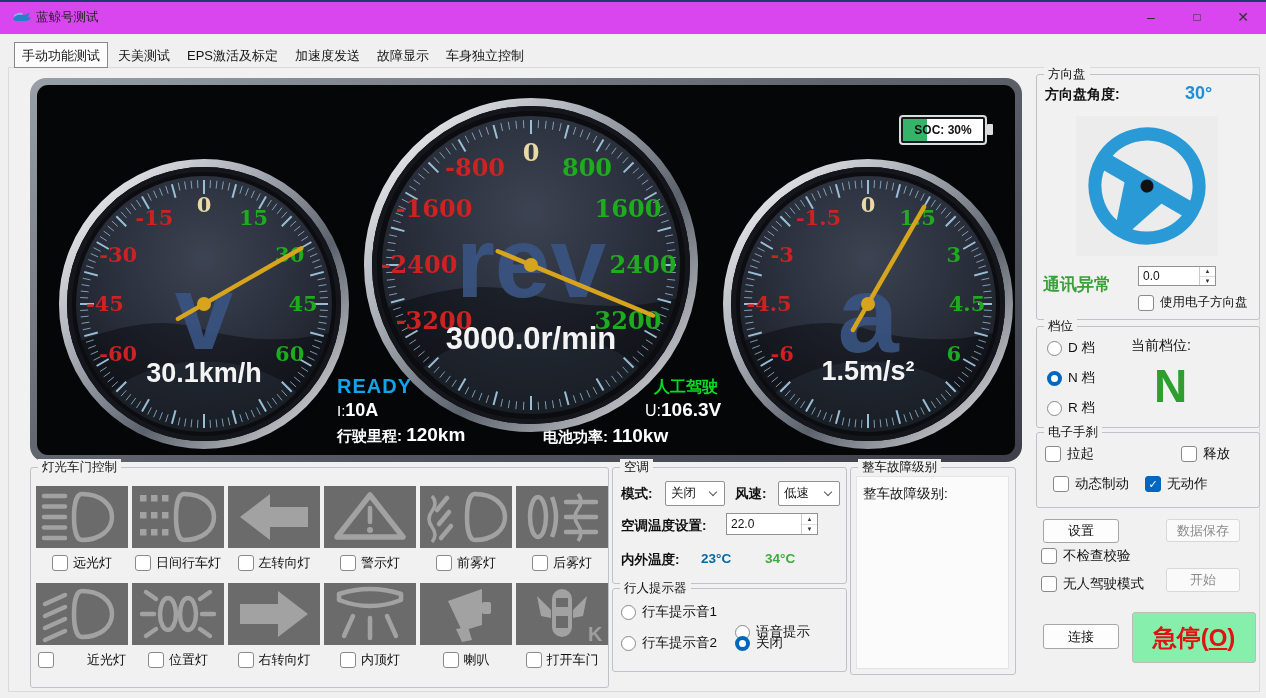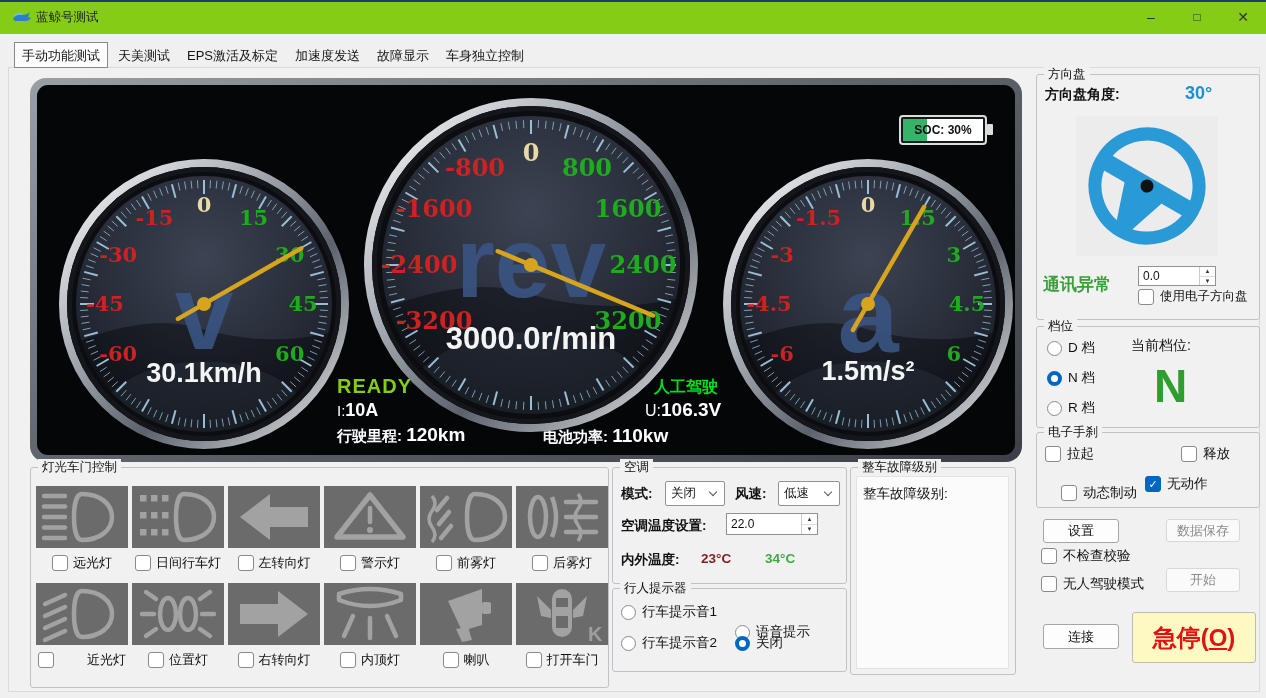--- a/index.html
+++ b/index.html
@@ -1,20 +1,20 @@
 <!DOCTYPE html>
 <html><head>
 <meta charset="utf-8">
 <style>
   html,body{margin:0;padding:0}
   body{width:1266px;height:698px;position:relative;overflow:hidden;
        background:#f0f0f0;font-family:"Liberation Sans",sans-serif;color:#111}
   .topline{position:absolute;left:0;top:0;width:1266px;height:2px;background:#1d3c6e;z-index:60}
   
-  .titlebar{position:absolute;left:0;top:0;width:1266px;height:34px;background:#84cc16;z-index:5}
+  .titlebar{position:absolute;left:0;top:0;width:1266px;height:34px;background:#d946ef;z-index:5}
   .apptitle{position:absolute;left:36px;top:0;line-height:34px;font-size:12.5px;color:#222}
   .appicon{position:absolute;left:12px;top:9px;width:20px;height:16px}
   .winbtn{position:absolute;top:2px;width:46px;height:31px;text-align:center;line-height:31px;font-size:14px;color:#333}
   
   .tabstrip{position:absolute;left:14px;top:44px;height:24px;display:flex;gap:3px;z-index:4}
   .tab{padding:3px 7px;font-size:13px;color:#151515;white-space:nowrap}
   .tab.active{background:#fcfcfc;border:1px solid #888;margin-top:-2px;padding:4px 7px}
   .pageborder{position:absolute;left:8px;top:67px;width:1250px;height:623px;border:1px solid #dadada;background:#f1f1f1;z-index:0}
   
   .dash{position:absolute;left:30px;top:78px;width:992px;height:384px;border-radius:16px;z-index:1;
@@ -35,21 +35,21 @@
   .chk{display:inline-block;width:14px;height:14px;border:1px solid #8a8a8a;border-radius:3px;background:#fff;
        color:#fff;font-size:11px;line-height:14px;text-align:center;vertical-align:-2px;box-sizing:content-box;flex:none}
   .chk.on{background:#0067c0;border-color:#0067c0}
   .rad{display:inline-block;width:15px;height:15px;border:1px solid #8a8a8a;border-radius:50%;background:#fff;
        vertical-align:-3px;box-sizing:border-box;flex:none}
   .rad.on{border:4.7px solid #0067c0}
   .optrow{position:absolute;display:flex;align-items:center;gap:6px;font-size:13.5px;white-space:nowrap}
   .btn{position:absolute;background:#fdfdfd;border:1px solid #a6a6a6;border-radius:3px;font-size:13px;
        display:flex;align-items:center;justify-content:center;z-index:2;color:#111}
   .btn.dim{color:#8b8b8b;border-color:#d8d8d8;background:#fafafa}
-  .estop{position:absolute;left:1132px;top:612px;width:122px;height:49px;background:#fef9c3;border:1px solid #bbb;
+  .estop{position:absolute;left:1132px;top:612px;width:122px;height:49px;background:#86efac;border:1px solid #bbb;
          border-radius:3px;display:flex;align-items:center;justify-content:center;z-index:2;
          color:#e01212;font-weight:bold;font-size:24px}
   .estop .u{text-decoration:underline}
   .combo{position:absolute;background:#fff;border:1px solid #8f9396;border-radius:2px;font-size:12.5px;
          padding:3px 18px 3px 5px;box-sizing:border-box}
   .combo::after{content:'';position:absolute;right:8px;top:7px;width:5px;height:5px;
                 border-right:1.5px solid #555;border-bottom:1.5px solid #555;transform:rotate(45deg)}
   .spin{position:absolute;background:#fff;border:1px solid #8f9396;box-sizing:border-box;font-size:12px}
   .spin .v{position:absolute;left:4px;top:50%;transform:translateY(-50%)}
   .spin .ud{position:absolute;right:0;top:0;bottom:0;width:15px;border-left:1px solid #ccc;
@@ -94,21 +94,21 @@
 
 <div class="dash">
   <div class="dashin" id="dashin">
 
     <div class="soc">
       <div class="socin">
         <div class="socfill" id="socfill" style="width: 30%;"></div>
         <div class="soctx">SOC: 30%</div>
       </div>
     </div>
-    <div class="st" style="left:300px;top:290px;font-weight:bold;font-size:20px;color:#84cc16;letter-spacing:1px">READY</div>
+    <div class="st" style="left:300px;top:290px;font-weight:bold;font-size:20px;color:#0ea5e9;letter-spacing:1px">READY</div>
     <div class="st" style="left:300px;top:315px;font-size:15px">
       <span>I:</span><span style="font-weight:bold;font-size:18px">10A</span>
     </div>
     <div class="st" style="left:300px;top:339px;font-size:15px;font-weight:bold">
       <span>行驶里程:</span>
       <span style="font-size:19px">120km</span>
     </div>
     <div class="st" style="left:617px;top:292px;font-weight:bold;font-size:16px;color:#00dd22">人工驾驶</div>
     <div class="st" style="left:608px;top:314px;font-size:16px">
       <span>U:</span><span style="font-weight:bold;font-size:19px">106.3V</span>
@@ -745,21 +745,21 @@
   </div>
   <span class="b13" style="position:absolute;left:8px;top:49px">空调温度设置:</span>
   <div class="spin" style="left:113px;top:45px;width:92px;height:22px">
     <span class="v">22.0</span>
     <span class="ud">
         <span>▲</span>
         <span>▼</span>
       </span>
   </div>
   <span class="b13" style="position:absolute;left:8px;top:83px">内外温度:</span>
-  <span class="b13" style="position:absolute;left:88px;top:83px;color:#7f1d1d">23°C</span>
+  <span class="b13" style="position:absolute;left:88px;top:83px;color:#0369a1">23°C</span>
   <span class="b13" style="position:absolute;left:152px;top:83px;color:#3faa3f">34°C</span>
 </div>
 
 <div class="gb" style="left:612px;top:588px;width:233px;height:82px">
   <span class="t">行人提示器</span>
   <div id="pedopts">
       <div class="optrow" style="left: 8px; top: 14px;">
         <span class="rad"></span>
         <span>行车提示音1</span>
       </div>
@@ -800,21 +800,21 @@
     </svg>
   </div>
   <span style="position:absolute;left:6px;top:198px;font-weight:bold;font-size:17px;color:#3ba03a">通讯异常</span>
   <div class="spin" style="left:101px;top:191px;width:78px;height:20px">
     <span class="v">0.0</span>
     <span class="ud">
         <span>▲</span>
         <span>▼</span>
       </span>
   </div>
-  <div class="optrow" style="left:101px;top:213px;font-size:12.5px">
+  <div class="optrow" style="left:101px;top:219px;font-size:12.5px">
     <span class="chk"></span>
     <span>使用电子方向盘</span>
   </div>
 </div>
 
 <div class="gb" style="left:1036px;top:326px;width:222px;height:100px">
   <span class="t">档位</span>
   <div id="gearopts">
       <div class="optrow" style="left: 10px; top: 12px;">
         <span class="rad"></span>
@@ -837,21 +837,21 @@
   <span class="t">电子手刹</span>
   <div id="hbopts">
       <div class="optrow" style="left: 8px; top: 12px;">
         <span class="chk"></span>
         <span>拉起</span>
       </div>
       <div class="optrow" style="left: 108px; top: 12px; padding-left: 36px;">
         <span class="chk"></span>
         <span>释放</span>
       </div>
-      <div class="optrow" style="left: 24px; top: 42px; margin-top: 9px;">
+      <div class="optrow" style="left: 16px; top: 42px;">
         <span class="chk"></span>
         <span>动态制动</span>
       </div>
       <div class="optrow" style="left: 108px; top: 42px;">
         <span class="chk on">✓</span>
         <span>无动作</span>
       </div>
     </div>
 </div>
 

